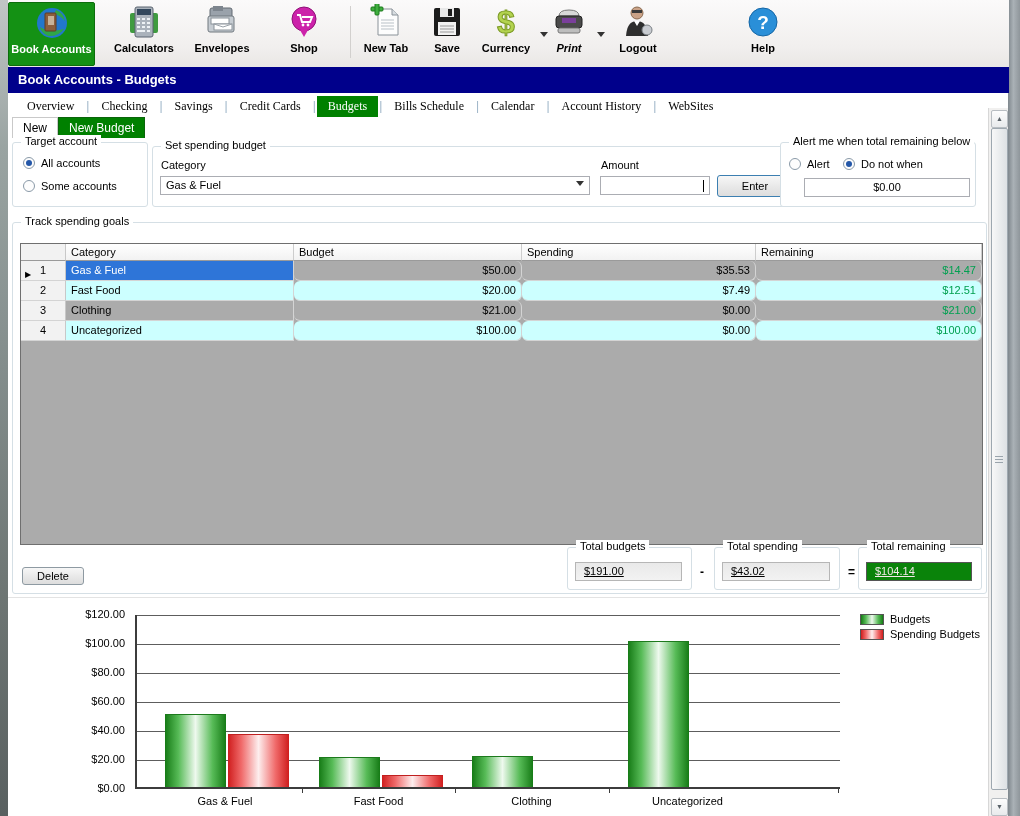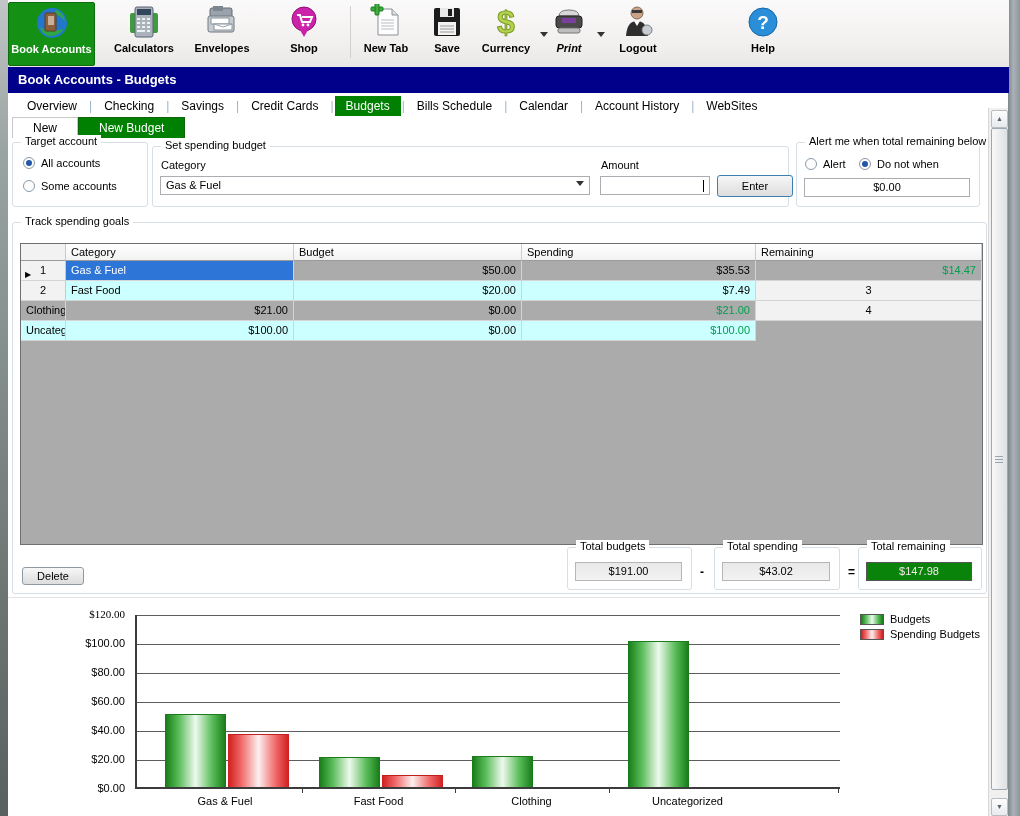--- a/index.html
+++ b/index.html
@@ -23,25 +23,25 @@
   .tb-sep{position:absolute;top:6px;width:1px;height:52px;background:#d2d0ce;}
   .tb-arrow{position:absolute;top:32px;width:0;height:0;border-left:4px solid transparent;
     border-right:4px solid transparent;border-top:5px solid #333;}
   
   #titlebar{left:8px;top:67px;width:1001px;height:26px;background:#00008B;color:#fff;
     font-weight:bold;font-size:13px;line-height:26px;padding-left:10px;box-sizing:border-box;}
   
   #content{left:8px;top:93px;width:980px;height:723px;background:#fff;}
   
   #tabs{left:16px;top:95px;height:22px;display:flex;align-items:center;font-size:12px;}
-  .tab{padding:3px 11px;white-space:nowrap;cursor:default;}
+  .tab{padding:3px 11px;white-space:nowrap;cursor:default;font-family:Liberation Serif, serif;}
   .tab.active{background:#008000;color:#fff;}
   .tab-sep{color:#9db4c8;padding:0 1px;}
   #subtabs{left:12px;top:117px;height:21px;display:flex;font-size:12px;}
-  .subtab{padding:3px 20px;border:1px solid #c9c9c9;border-bottom:none;background:#fff;cursor:default;}
+  .subtab{padding:3px 10px;border:1px solid #c9c9c9;border-bottom:none;background:#fff;cursor:default;}
   .subtab.active{background:#008000;color:#fff;border-color:#0a650a;}
   
   .gbox{border:1px solid #d5dfe5;border-radius:3px;background:#fff;}
   .gbox .cap{position:absolute;top:-8px;left:8px;background:#fff;padding:0 4px;font-size:11px;white-space:nowrap;}
   
   .radio-row{display:flex;align-items:center;font-size:11px;gap:6px;position:absolute;white-space:nowrap;}
   .radio{width:12px;height:12px;border-radius:50%;border:1px solid #8a9aa8;background:#fdfdfd;position:relative;box-sizing:border-box;}
   .radio.checked::after{content:"";position:absolute;left:2px;top:2px;width:6px;height:6px;border-radius:50%;background:#2457a8;}
   
   .tbox{border:1px solid #abadb3;background:#fff;font-size:11px;box-sizing:border-box;}
@@ -53,27 +53,27 @@
   .field-label{font-size:11px;position:absolute;white-space:nowrap;}
   
   #grid-wrap{left:20px;top:243px;width:963px;height:302px;border:1px solid #6f6f6f;background:#ababab;box-sizing:border-box;}
   #grid{display:grid;grid-template-columns:45px 228px 228px 234px 226px;font-size:11px;}
   .gcell{border-right:1px solid #d4d4d4;border-bottom:1px solid #d4d4d4;line-height:19px;height:19px;
     padding:0 5px;white-space:nowrap;overflow:hidden;box-sizing:content-box;}
   .ghead{background:linear-gradient(180deg,#ffffff 0%,#f2f2f2 100%);border-right:1px solid #cdcdcd;
     border-bottom:1px solid #9a9a9a;line-height:16px;height:16px;}
   .grhdr{background:#f2f2f2;border-right:1px solid #c8c8c8;text-align:center;position:relative;}
   .grhdr .cur{position:absolute;left:4px;top:4px;font-size:8px;}
-  .num{text-align:right;}
+  .num{text-align:right;border-radius:6px;}
   .alt{background:#ccffff;}
   .sel{background:#2e75d8;color:#fff;}
   .remain{color:#00a050;}
   
-  .tot-field{position:absolute;font-size:11px;text-align:center;line-height:17px;padding:0 2px;
-    border:1px solid #b6b6b6;background:linear-gradient(180deg,#e9e9e9,#f2f2f2);box-sizing:border-box;}
+  .tot-field{position:absolute;font-size:11px;text-align:left;line-height:17px;padding:0 8px;
+    border:1px solid #b6b6b6;background:linear-gradient(180deg,#e9e9e9,#f2f2f2);box-sizing:border-box;text-decoration:underline;}
   .tot-green{background:#0a830a;color:#f4eaea;border:1px solid #555;}
   .tot-op{position:absolute;font-size:12px;font-weight:bold;}
   
   #chart-panel{left:8px;top:597px;width:980px;height:219px;background:#fff;border-top:1px solid #e3e3e3;}
   #plot{left:135px;top:614px;width:705px;height:174px;border-left:2px solid #3c3c3c;border-bottom:2px solid #3c3c3c;box-sizing:border-box;}
   .gline{position:absolute;left:0;width:100%;height:1px;background:#5d5d5d;}
   .ylab{position:absolute;width:70px;text-align:right;font-size:11px;}
   .xtick{position:absolute;width:1px;height:4px;background:#3c3c3c;}
   .xlab{position:absolute;width:150px;text-align:center;font-size:11px;}
   .bar{position:absolute;bottom:0;}
@@ -268,21 +268,21 @@
   <span class="arr"></span>
 </div>
 <span class="field-label abs" style="left:601px;top:159px;">Amount</span>
 <div class="tbox abs" style="left:600px;top:176px;width:110px;height:19px;">
   <span class="abs" style="right:5px;top:3px;width:1px;height:12px;background:#000;"></span>
 </div>
 <div class="btn default abs" style="left:717px;top:175px;width:76px;height:22px;line-height:20px;">
   <span>Enter</span>
 </div>
 
-<div class="gbox abs" style="left:796px;top:142px;width:182px;height:63px;">
+<div class="gbox abs" style="left:780px;top:142px;width:182px;height:63px;padding-left:12px;">
   <span class="cap">Alert me when  total remaining below</span>
   <div id="alert-radios">
       <label class="radio-row" style="left: 8px; top: 15px;">
         <span class="radio"></span>
         <span>Alert</span>
       </label>
       <label class="radio-row" style="left: 62px; top: 15px;">
         <span class="radio checked"></span>
         <span>Do not when</span>
       </label>
@@ -304,20 +304,21 @@
       <div class="gcell ghead">Remaining</div>
       <div class="gcell grhdr">1<span class="cur">▶</span></div>
       <div class="gcell sel">Gas &amp; Fuel</div>
       <div class="gcell num">$50.00</div>
       <div class="gcell num">$35.53</div>
       <div class="gcell num remain">$14.47</div>
       <div class="gcell grhdr">2</div>
       <div class="gcell alt">Fast Food</div>
       <div class="gcell num alt">$20.00</div>
       <div class="gcell num alt">$7.49</div>
+      <div class="gcell num remain alt">$12.51</div>
       <div class="gcell grhdr">3</div>
       <div class="gcell">Clothing</div>
       <div class="gcell num">$21.00</div>
       <div class="gcell num">$0.00</div>
       <div class="gcell num remain">$21.00</div>
       <div class="gcell grhdr">4</div>
       <div class="gcell alt">Uncategorized</div>
       <div class="gcell num alt">$100.00</div>
       <div class="gcell num alt">$0.00</div>
       <div class="gcell num remain alt">$100.00</div>
@@ -338,21 +339,21 @@
   <span class="cap">Total spending</span>
 </div>
 <div class="tot-field" style="left:722px;top:562px;width:108px;height:19px;">
   <span>$43.02</span>
 </div>
 <span class="tot-op" style="left:848px;top:565px;">=</span>
 <div class="gbox abs" style="left:858px;top:547px;width:122px;height:41px;">
   <span class="cap">Total remaining</span>
 </div>
 <div class="tot-field tot-green" style="left:866px;top:562px;width:106px;height:19px;">
-  <span>$147.98</span>
+  <span>$104.14</span>
 </div>
 
 <div id="chart-panel" class="abs">
   <div id="plot" class="abs" style="left:127px;top:17px;">
       <div class="gline" style="top: 145px;"></div>
       <div class="gline" style="top: 116px;"></div>
       <div class="gline" style="top: 87px;"></div>
       <div class="gline" style="top: 58px;"></div>
       <div class="gline" style="top: 29px;"></div>
       <div class="gline" style="top: 0px;"></div>
@@ -363,21 +364,21 @@
       <div class="bar bar-g" style="left: 334.5px; width: 61px; height: 30.45px;"></div>
       <div class="bar bar-g" style="left: 490.5px; width: 61px; height: 145px;"></div>
     </div>
   <div id="ylabels">
       <div class="ylab" style="left: 47px; top: 184px;">$0.00</div>
       <div class="ylab" style="left: 47px; top: 155px;">$20.00</div>
       <div class="ylab" style="left: 47px; top: 126px;">$40.00</div>
       <div class="ylab" style="left: 47px; top: 97px;">$60.00</div>
       <div class="ylab" style="left: 47px; top: 68px;">$80.00</div>
       <div class="ylab" style="left: 47px; top: 39px;">$100.00</div>
-      <div class="ylab" style="left: 47px; top: 10px; font-family: Liberation Serif, serif;">$120.00</div>
+      <div class="ylab" style="left: 47px; top: 10px;">$120.00</div>
     </div>
   <div id="xlabels">
       <div class="xlab" style="left: 142px; top: 197px;">Gas &amp; Fuel</div>
       <div class="xlab" style="left: 295.5px; top: 197px;">Fast Food</div>
       <div class="xlab" style="left: 448.5px; top: 197px;">Clothing</div>
       <div class="xlab" style="left: 604.5px; top: 197px;">Uncategorized</div>
     </div>
   <div id="legend">
       <div class="leg-row" style="left: 852px; top: 15px;">
         <span class="leg-sw bar-g"></span>

